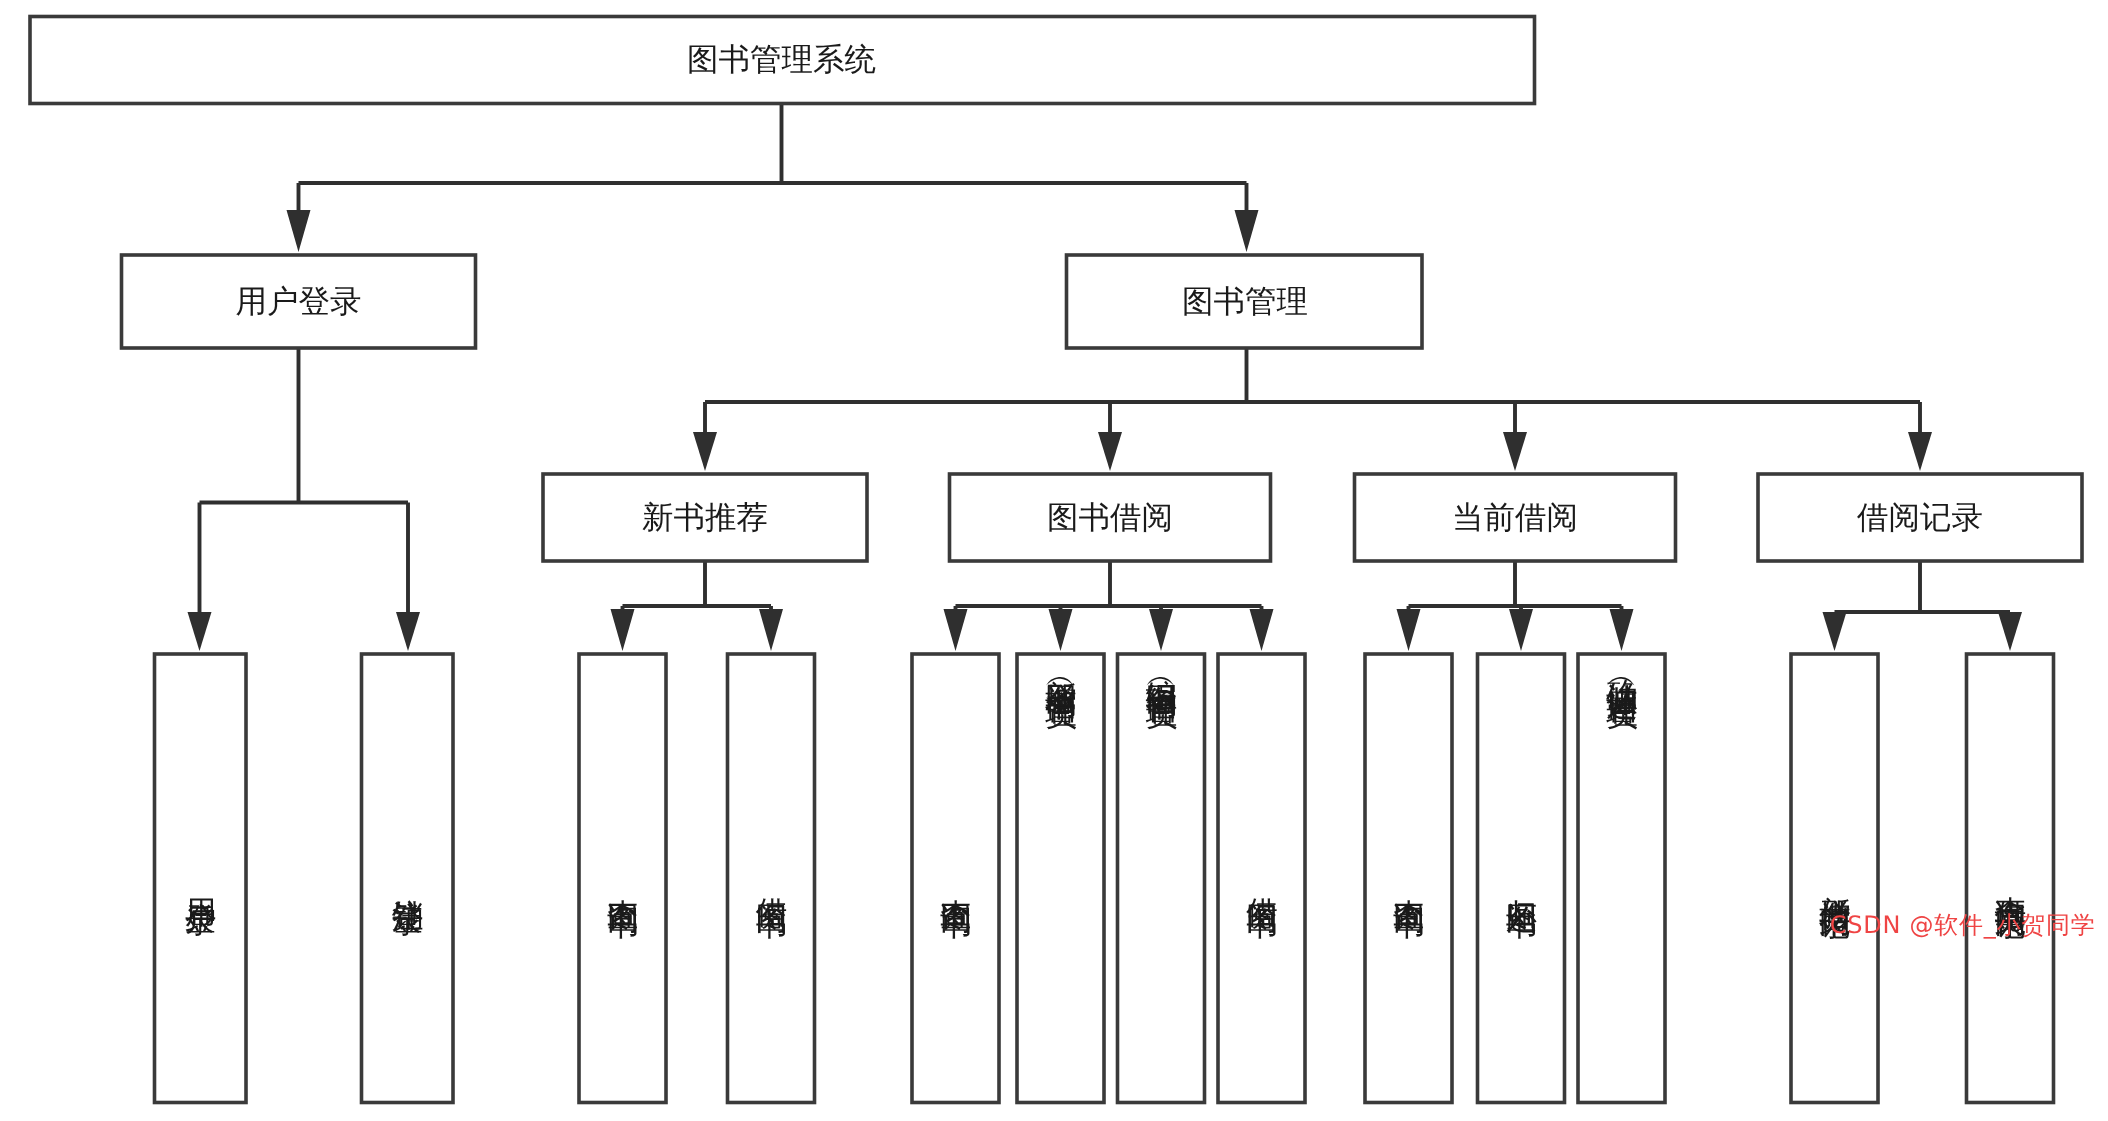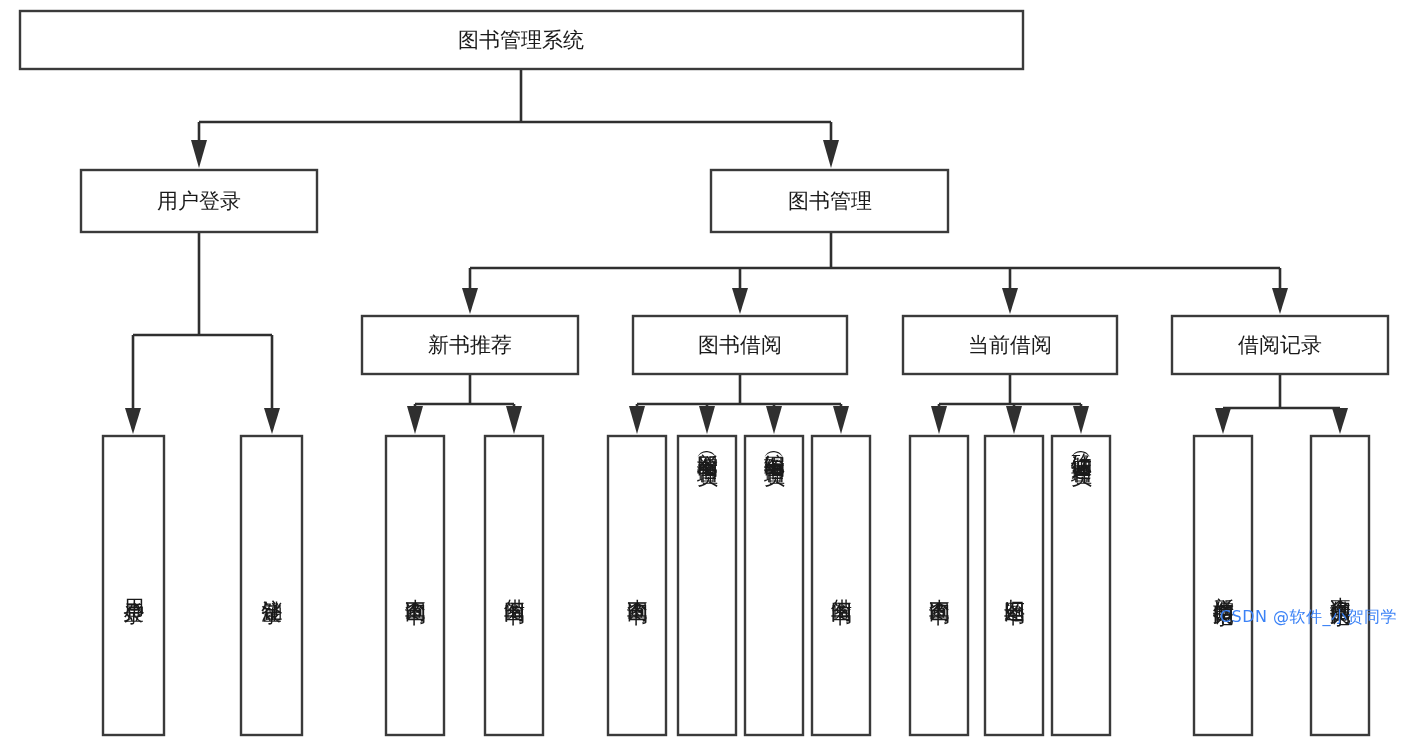--- a/index.html
+++ b/index.html
@@ -66,21 +66,21 @@
     letter-spacing: 2px;
     white-space: nowrap;
     text-align: center;
   }
   .watermark {
     position: absolute;
     right: 8px;
     bottom: 4px;
     font-family: "DejaVu Sans", "Liberation Sans", sans-serif;
     font-size: 16px;
-    color: #3b82f6;
+    color: #ef4444;
     letter-spacing: 0.5px;
     white-space: nowrap;
   }
 </style>
 </head>
 <body>
 
 <div id="diagram-root">
 
   <svg class="tree-canvas" viewBox="0 0 1405 747">

